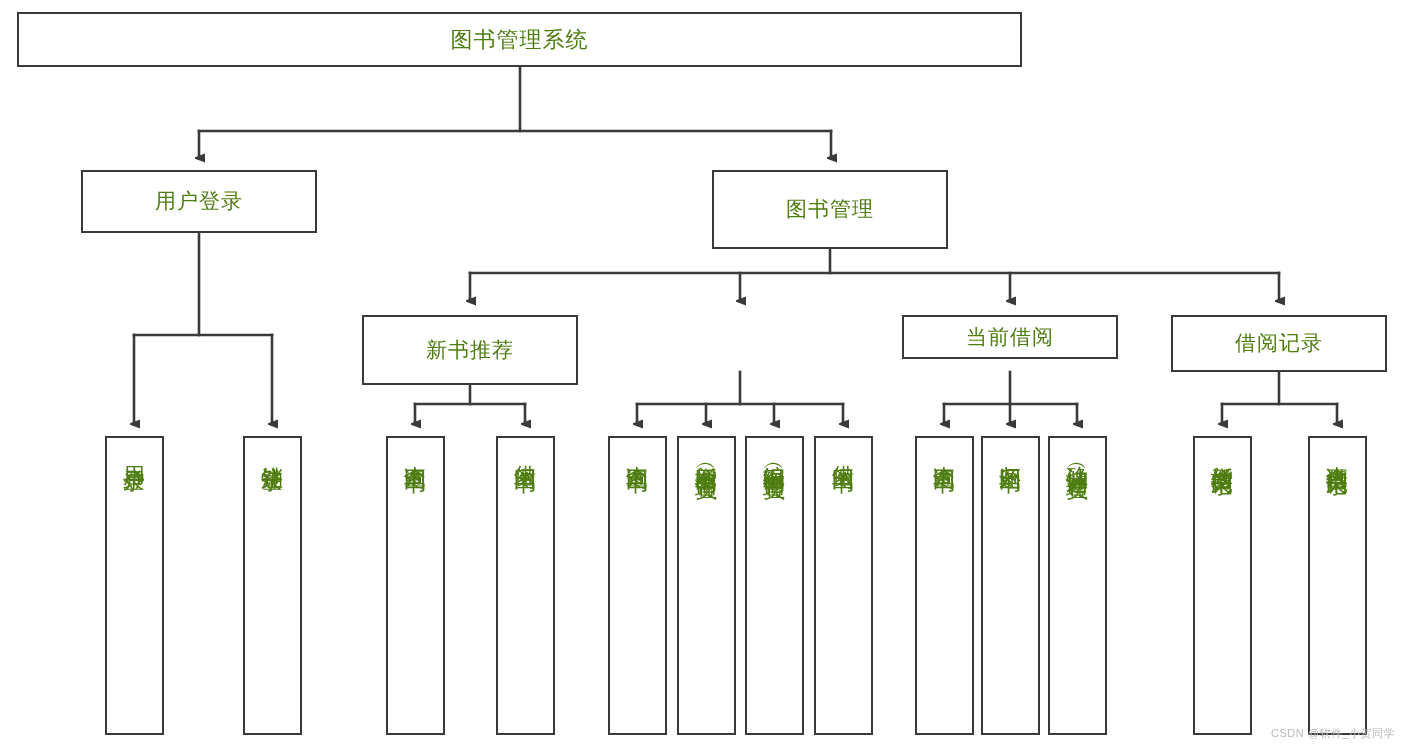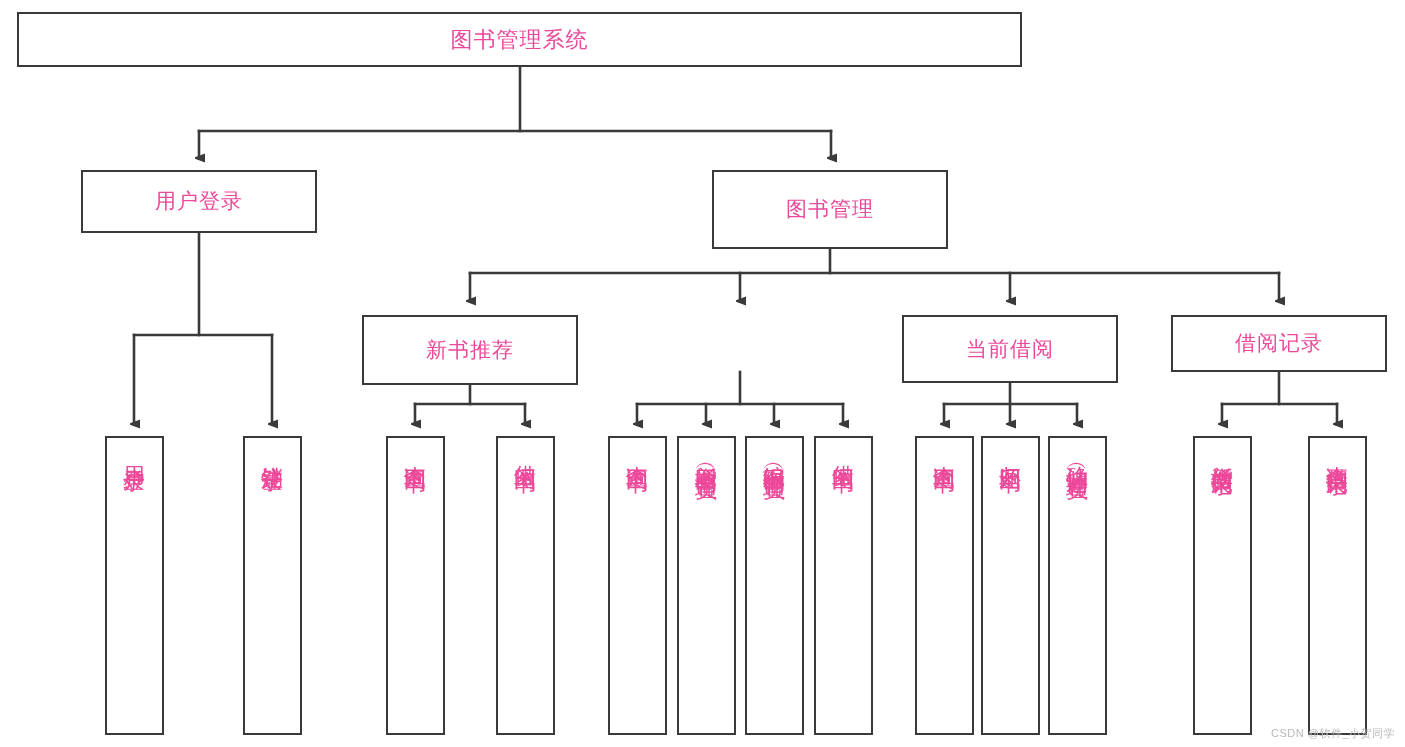--- a/index.html
+++ b/index.html
@@ -17,21 +17,21 @@
     background:#ffffff;
     border:2px solid #3a3a3a;
     display:flex;
     align-items:center;
     justify-content:center;
   }
   .node .lbl{
     font-size:21px;
     line-height:1.15;
     letter-spacing:1px;
-    color:#ec4899;
+    color:#4d7c0f;
     white-space:nowrap;
   }
   .node.root .lbl{font-size:22px;}
 
   
   .node.vert{
     align-items:flex-start;
     justify-content:center;
     padding-top:10px;
   }
@@ -115,21 +115,21 @@
   <div class="node" style="left:81px;top:170px;width:236px;height:63px;">
     <span class="lbl">用户登录</span>
   </div>
   <div class="node" style="left:712px;top:170px;width:236px;height:79px;">
     <span class="lbl">图书管理</span>
   </div>
 
   <div class="node" style="left:362px;top:315px;width:216px;height:70px;">
     <span class="lbl">新书推荐</span>
   </div>
-  <div class="node" style="left:902px;top:315px;width:216px;height:68px;">
+  <div class="node" style="left:902px;top:315px;width:216px;height:44px;">
     <span class="lbl">当前借阅</span>
   </div>
   <div class="node" style="left:1171px;top:315px;width:216px;height:57px;text-align:center;">
     <span class="lbl">借阅记录</span>
   </div>
 
   <div class="node vert" style="left:105px;top:436px;width:59px;height:299px;">
     <span class="lbl">用户登录</span>
   </div>
   <div class="node vert" style="left:243px;top:436px;width:59px;height:299px;">

